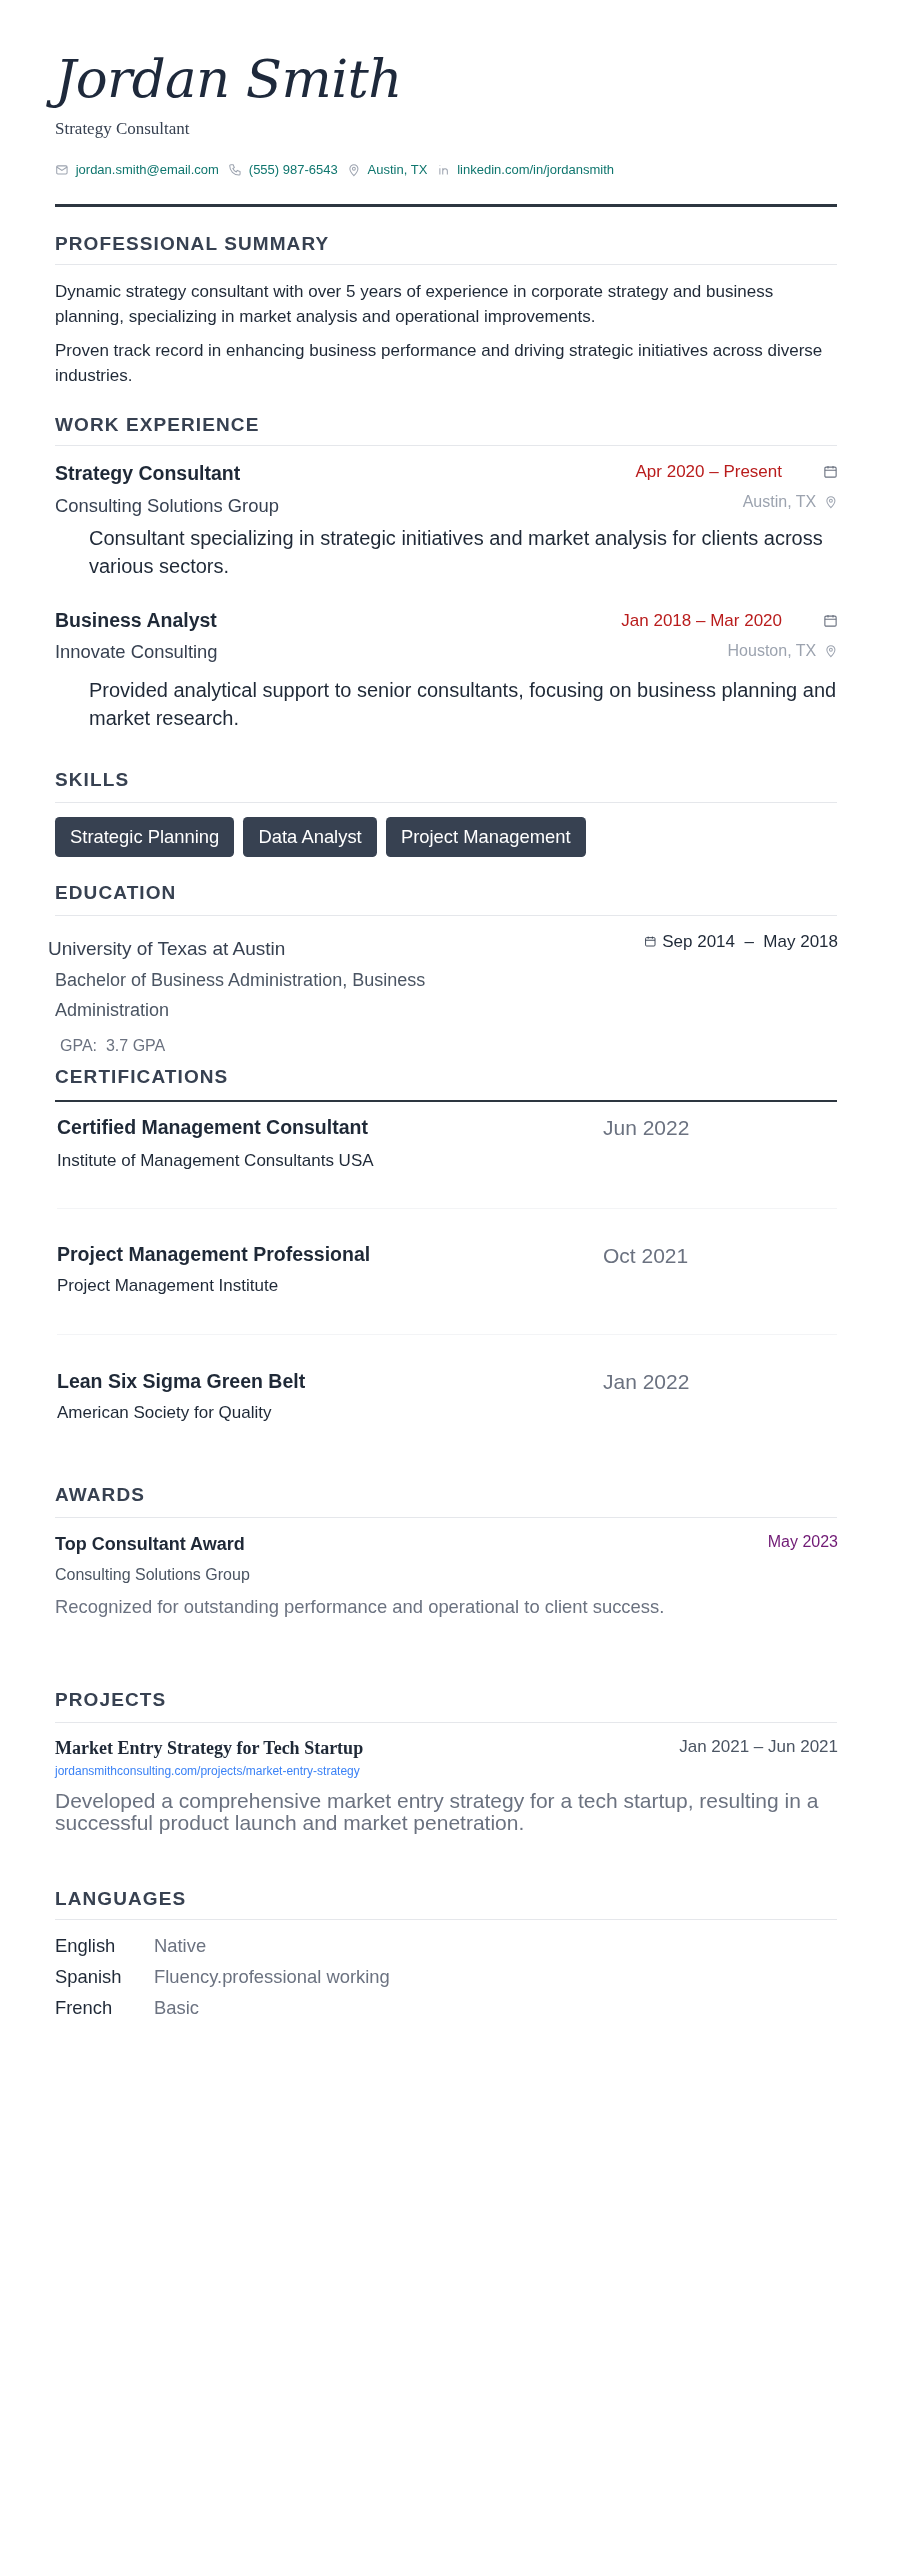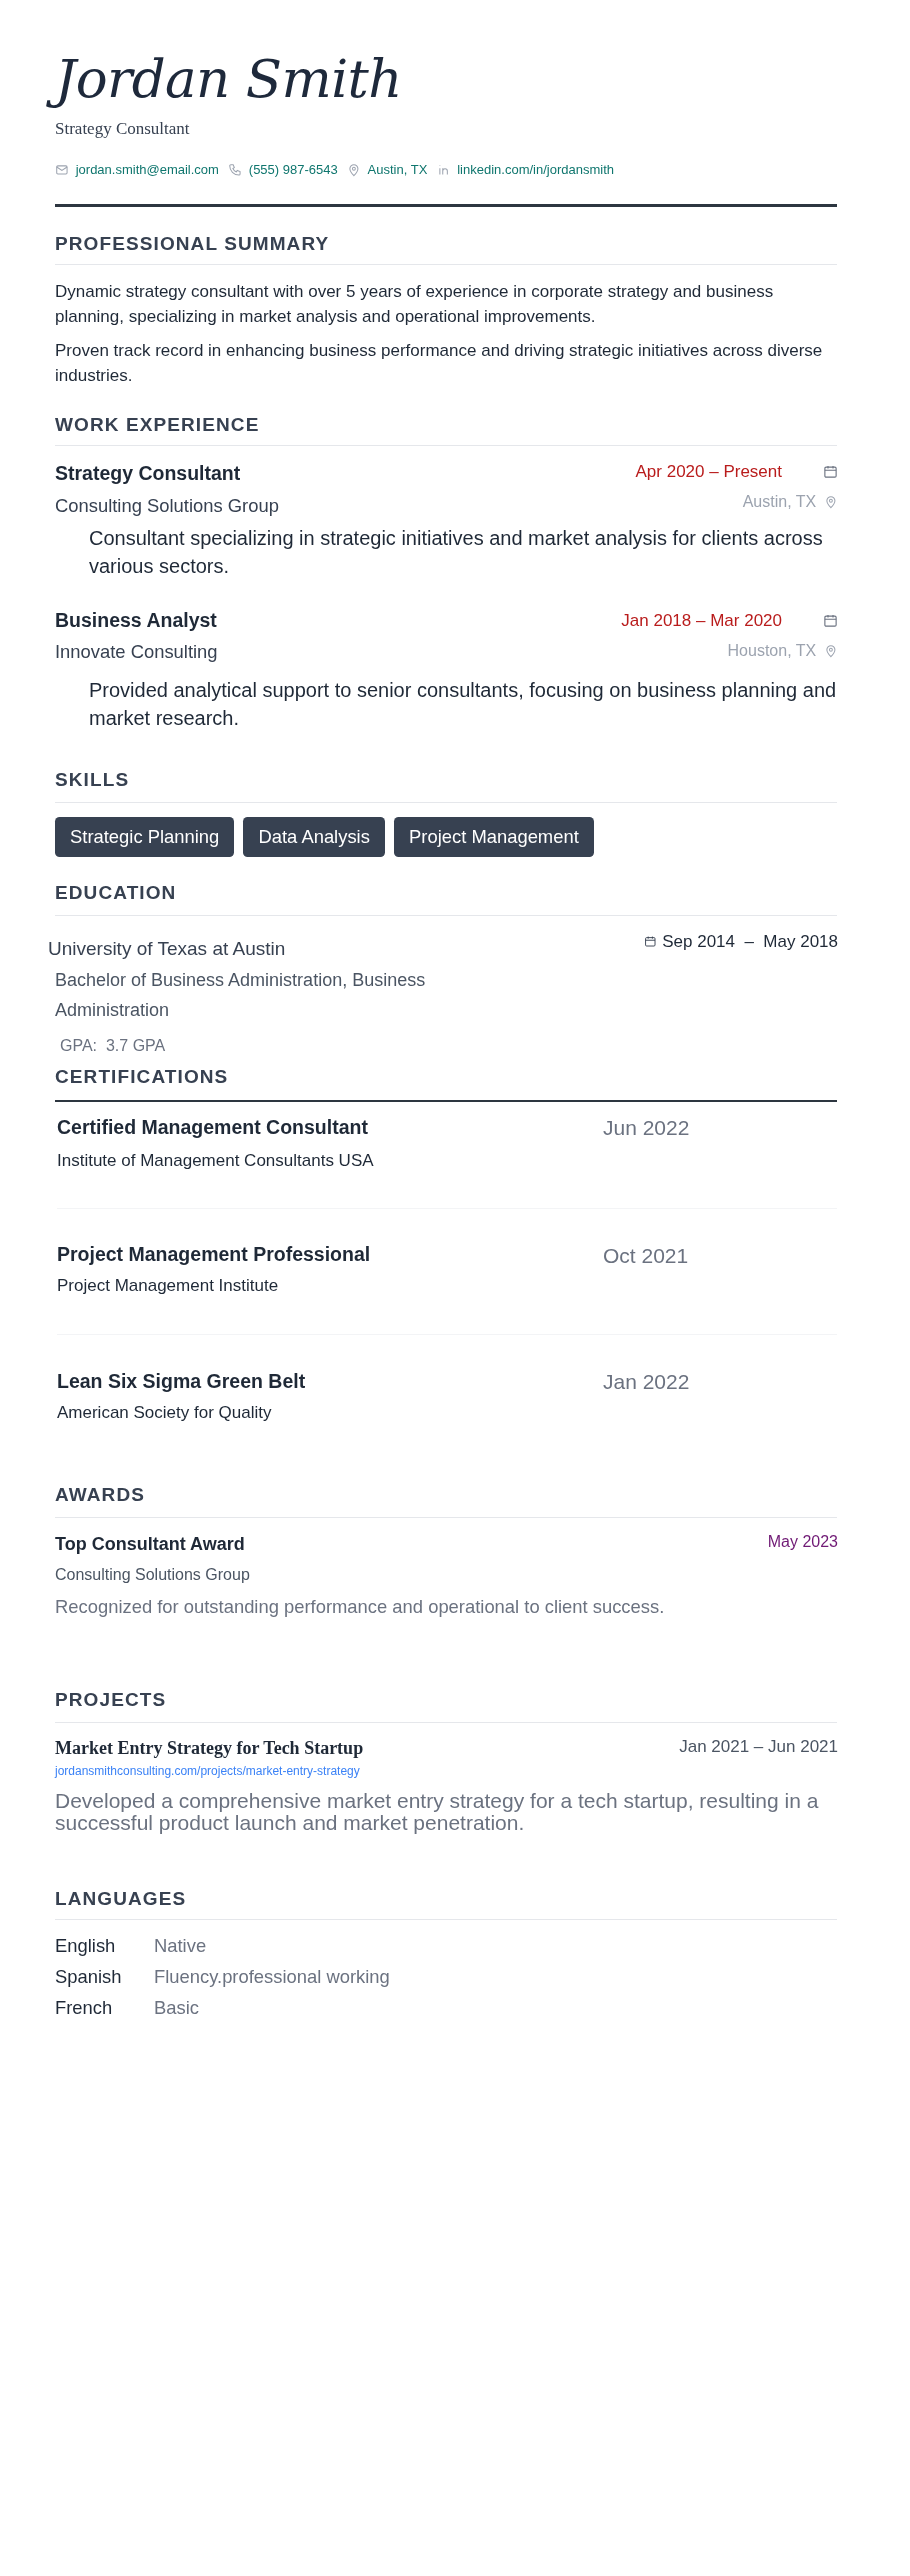--- a/index.html
+++ b/index.html
@@ -122,21 +122,21 @@
       <path d="M12 22s7-7 7-12a7 7 0 0 0-14 0c0 5 7 12 7 12z"></path>
       <circle cx="12" cy="10" r="2.5"></circle>
     </svg>
 </div>
 <div class="abs job-desc" style="top:677px">Provided analytical support to senior consultants, focusing on business planning and mar­ket research.</div>
 
 <div class="abs sec-h" style="top:768px">SKILLS</div>
 <div class="abs sec-rule" style="top:802px"></div>
 <div class="abs chips">
   <span class="chip">Strategic Planning</span>
-  <span class="chip">Data Analysis</span>
+  <span class="chip">Data Analyst</span>
   <span class="chip">Project Management</span>
 </div>
 
 <div class="abs sec-h" style="top:881px">EDUCATION</div>
 <div class="abs sec-rule" style="top:915px"></div>
 <div class="abs edu-school" style="top:937px">University of Texas at Austin</div>
 <div class="abs right edu-date" style="top:930px">
   <svg viewBox="0 0 24 24">
       <rect x="3" y="5" width="18" height="16" rx="2"></rect>
       <path d="M3 10h18M8 3v4M16 3v4"></path>

